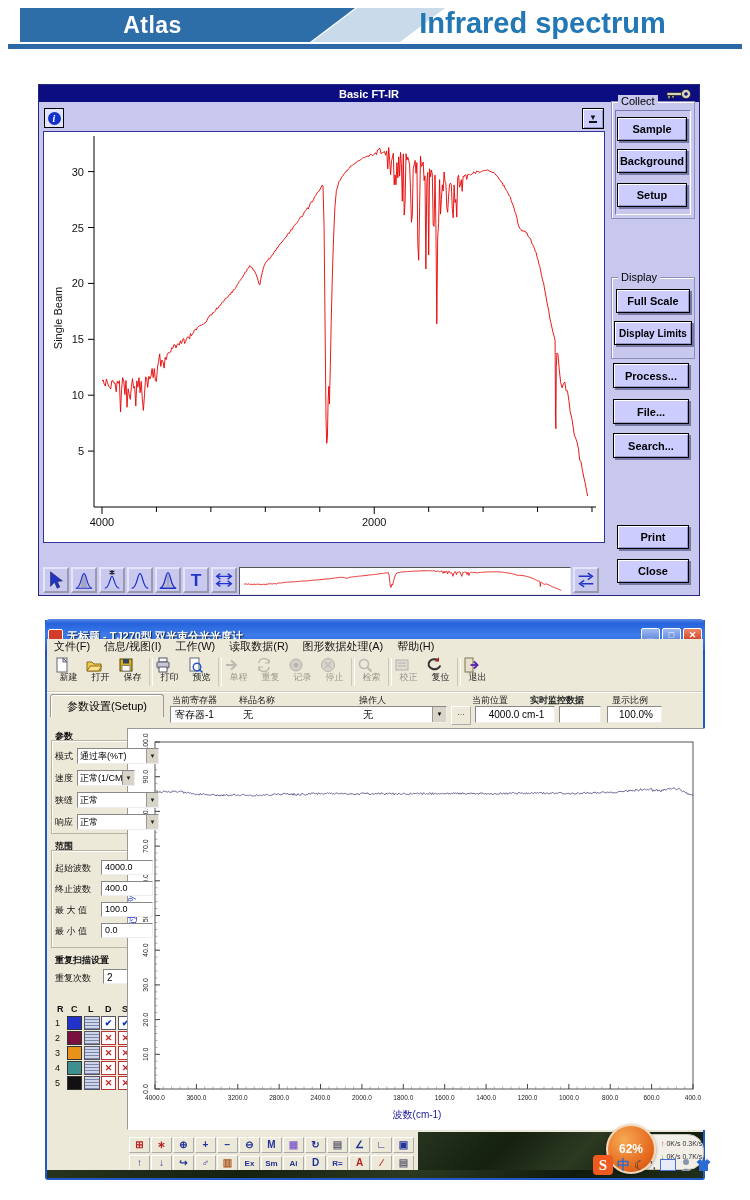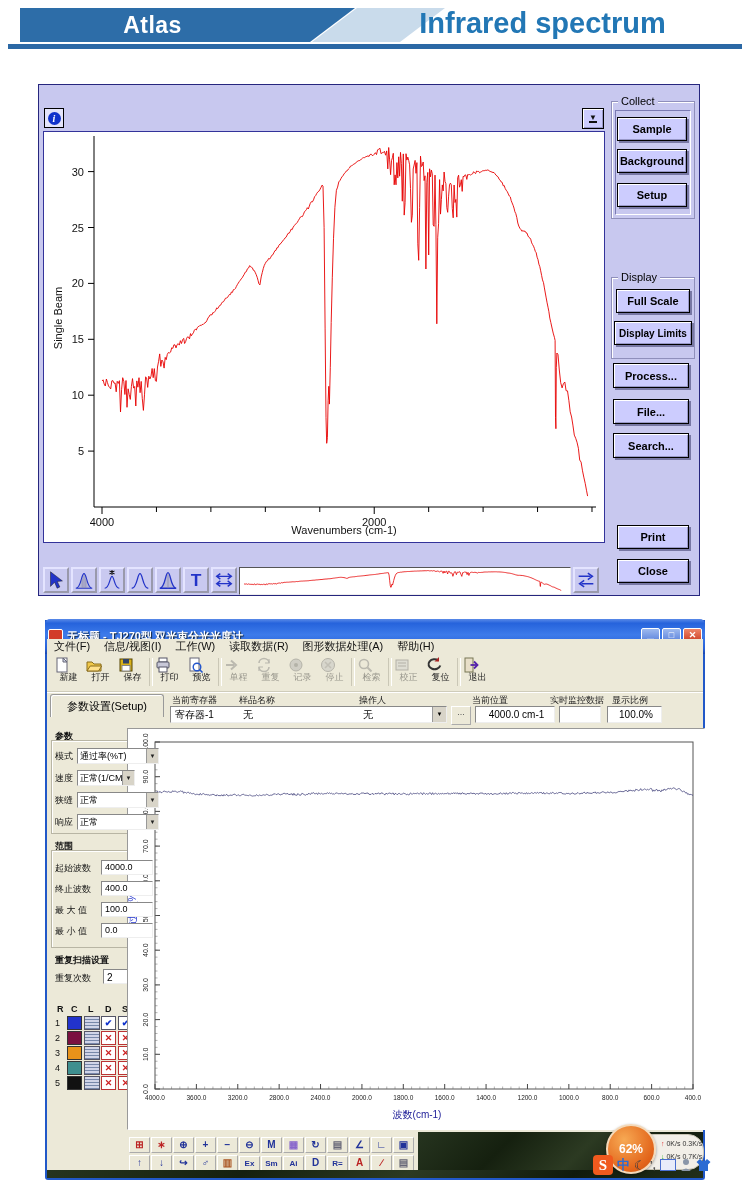--- a/index.html
+++ b/index.html
@@ -93,20 +93,30 @@
 <body>
 
 <div class="abs hdr-dark">
   <span>Atlas</span>
 </div>
 <div class="abs hdr-light"></div>
 <div class="abs hdr-title">Infrared spectrum</div>
 <div class="abs hdr-rule"></div>
 
 <div id="win1" class="abs">
+  <div class="abs tbar">
+    <span>Basic FT-IR</span>
+    <svg class="abs" style="right:6px;top:3px" width="28" height="12" viewBox="0 0 28 12">
+      <rect x="2" y="4.5" width="16" height="3" fill="#d8d4bc" stroke="#222" stroke-width="0.7"></rect>
+      <rect x="3" y="7.5" width="2" height="3" fill="#d8d4bc" stroke="#222" stroke-width="0.7"></rect>
+      <rect x="7" y="7.5" width="2" height="2.5" fill="#d8d4bc" stroke="#222" stroke-width="0.7"></rect>
+      <circle cx="21" cy="6" r="4.6" fill="#d8d4bc" stroke="#222" stroke-width="0.8"></circle>
+      <circle cx="21" cy="6" r="1.8" fill="#0d0d82"></circle>
+    </svg>
+  </div>
 
   <div class="abs infobtn">
       <b>i</b>
     </div>
   <div class="abs dropbtn">
       <i>▼</i>
     </div>
 
   <div class="abs chartpanel">
     <svg id="ftirSvg" width="560" height="410" viewBox="0 0 560 410">
@@ -131,21 +141,20 @@
         <line x1="275.776" y1="375" x2="275.776" y2="380" stroke="#000"></line>
         <line x1="330.22" y1="375" x2="330.22" y2="382" stroke="#000"></line>
         <text x="330.22" y="394" font-size="11" text-anchor="middle" fill="#111">2000</text>
         <line x1="384.66400000000004" y1="375" x2="384.66400000000004" y2="380" stroke="#000"></line>
         <line x1="439.108" y1="375" x2="439.108" y2="380" stroke="#000"></line>
         <line x1="493.552" y1="375" x2="493.552" y2="380" stroke="#000"></line>
         <line x1="547.9960000000001" y1="375" x2="547.9960000000001" y2="380" stroke="#000"></line>
         <polyline points="58.0,249.0 59.1,247.8 60.2,252.1 61.3,254.0 62.4,247.0 63.4,250.4 64.5,254.0 65.6,255.4 66.7,256.9 67.8,248.9 68.9,248.6 70.0,251.2 71.1,251.0 72.2,259.8 73.2,249.3 74.3,251.4 75.4,248.7 76.5,280.0 77.6,257.4 78.7,245.7 79.8,249.3 80.9,262.5 82.0,248.5 83.0,275.3 84.1,256.8 85.2,262.4 86.3,267.4 87.4,254.5 88.5,246.6 89.6,256.1 90.7,254.5 91.8,274.0 92.8,248.9 93.9,255.2 95.0,245.7 96.1,260.7 97.2,249.4 98.3,266.7 99.4,278.4 100.5,262.8 101.6,244.9 102.6,245.8 103.7,255.4 104.8,244.2 105.9,247.0 107.0,244.2 108.1,236.5 109.2,245.7 110.3,236.6 111.4,248.7 112.4,249.4 113.5,235.0 114.6,229.3 115.7,221.9 116.8,234.4 117.9,228.0 119.0,229.8 120.1,236.1 121.2,225.4 122.2,227.7 123.3,222.4 124.4,220.5 125.5,220.9 126.6,220.1 127.7,215.8 128.8,216.4 129.9,212.8 131.0,212.9 132.0,215.9 133.1,212.6 134.2,211.6 135.3,213.1 136.4,208.7 137.5,211.5 138.6,207.7 139.7,206.4 140.6,211.5 141.6,209.7 142.6,206.4 143.6,204.8 144.5,205.1 145.5,206.9 146.5,201.6 147.4,203.8 148.4,202.1 149.4,200.8 150.4,198.1 151.3,197.2 152.3,198.0 153.3,195.7 154.2,194.6 155.2,194.3 156.2,193.2 157.2,193.6 158.1,192.4 159.1,192.6 160.1,191.4 161.1,190.8 162.0,190.1 163.0,188.3 164.0,185.9 164.9,185.0 165.9,183.1 166.9,182.7 167.9,182.9 168.8,180.7 169.8,180.7 170.8,179.6 171.7,178.3 172.7,175.9 173.7,176.6 174.7,175.0 175.6,173.5 176.6,173.2 177.6,171.2 178.6,169.9 179.5,169.7 180.5,168.1 181.5,166.2 182.5,166.0 183.5,165.5 184.5,163.8 185.4,162.5 186.4,162.6 187.4,160.0 188.4,160.4 189.4,157.7 190.4,157.5 191.4,156.5 192.4,154.4 193.3,152.7 194.3,151.1 195.3,149.5 196.2,148.4 197.2,146.9 198.2,145.8 199.2,144.0 200.2,142.4 201.3,140.1 202.3,139.7 203.4,136.8 204.5,136.1 205.7,133.6 206.6,134.8 207.5,135.3 208.4,135.8 209.3,138.2 210.2,138.4 211.1,140.2 212.1,142.4 213.2,145.3 214.0,148.2 214.8,151.6 215.9,152.9 217.2,144.9 218.3,140.4 219.3,136.4 220.3,133.4 221.3,131.4 222.4,129.4 223.5,128.8 224.6,126.5 225.7,127.0 226.8,125.2 227.8,123.3 228.8,122.8 229.8,120.8 230.9,118.7 231.9,118.4 232.9,115.8 233.9,115.7 234.9,113.3 236.0,112.0 237.0,111.4 238.0,109.6 239.0,108.8 240.0,107.4 241.1,105.9 242.1,105.2 243.1,103.1 244.1,101.3 245.2,101.2 246.2,99.5 247.2,97.1 248.2,97.6 249.2,95.1 250.3,93.6 251.3,92.3 252.3,91.6 253.3,90.4 254.3,88.6 255.4,86.8 256.4,85.0 257.4,84.5 258.4,84.6 259.4,82.5 260.4,79.9 261.4,78.8 262.4,77.6 263.3,75.7 264.3,77.0 265.3,74.2 266.2,71.6 267.3,69.7 268.4,69.9 269.5,67.9 270.6,64.7 271.7,63.5 272.7,61.5 273.7,60.1 274.8,59.3 275.8,57.8 276.9,55.6 278.1,53.1 279.0,54.1 280.1,95.5 281.1,196.1 282.0,285.6 282.7,311.3 283.4,305.7 284.1,268.8 284.8,254.3 285.4,272.1 286.3,235.3 287.2,190.5 288.3,145.8 289.5,106.7 290.9,75.4 292.4,58.3 293.6,55.1 294.8,49.9 295.9,48.6 296.9,46.7 297.9,44.9 298.9,43.9 300.0,41.9 301.1,40.8 302.2,39.1 303.3,38.7 304.4,37.0 305.4,36.1 306.5,34.1 307.6,33.7 308.7,33.1 309.8,32.1 310.9,31.6 312.0,30.6 313.1,29.6 314.2,28.8 315.2,28.7 316.3,28.2 317.4,27.0 318.5,26.1 319.6,25.6 320.7,25.6 321.8,24.7 322.9,24.4 324.0,23.8 325.0,24.5 326.1,22.5 327.2,22.2 328.2,23.5 329.2,23.4 330.2,22.3 331.4,20.7 332.5,22.6 333.6,17.8 334.8,17.2 335.9,16.2 337.0,21.7 338.2,20.7 339.3,20.6 340.4,19.3 341.6,23.2 342.7,18.9 343.8,36.9 344.7,15.5 345.6,27.9 346.6,42.7 347.5,28.7 348.4,25.7 349.3,21.3 350.2,52.8 351.1,42.9 352.0,52.8 352.9,30.6 353.8,45.9 354.7,24.8 355.6,44.2 356.5,20.4 357.4,31.5 358.3,69.2 359.3,21.9 360.2,83.1 361.1,70.5 362.0,21.7 362.9,28.1 363.8,25.1 364.7,28.4 365.6,32.8 366.5,56.5 367.4,90.3 368.3,83.2 369.2,37.0 370.1,33.1 371.1,28.4 372.0,41.3 372.9,30.6 373.8,111.8 374.7,128.3 375.6,75.3 376.5,24.1 377.4,34.5 378.3,33.7 379.2,30.0 380.1,48.6 381.0,43.8 381.9,137.0 382.8,50.7 383.8,40.4 384.7,123.0 385.6,36.8 386.5,44.9 387.4,38.1 388.3,41.8 389.2,92.9 390.1,94.3 391.0,43.1 391.9,92.5 392.8,191.8 393.7,105.8 394.6,91.3 395.6,47.6 396.5,82.1 397.4,67.4 398.3,52.9 399.2,58.9 400.1,40.0 401.0,49.4 401.9,51.7 402.8,75.7 403.7,80.3 404.6,64.2 405.5,53.0 406.4,51.1 407.3,52.8 408.3,76.6 409.2,85.8 410.1,53.0 411.0,70.5 411.9,67.4 412.8,85.1 413.7,45.6 414.6,43.2 415.5,55.2 416.4,52.8 417.3,47.7 418.2,59.4 419.1,44.4 420.1,44.7 421.0,42.8 421.9,43.3 422.8,47.4 423.7,42.5 424.6,42.7 425.5,42.5 426.5,43.0 427.5,42.4 428.6,41.8 429.6,39.7 430.6,40.8 431.6,41.6 432.6,39.0 433.7,39.5 434.7,39.4 435.7,40.8 436.7,40.0 437.7,39.5 438.8,38.7 439.8,38.7 440.8,38.6 441.8,38.2 442.9,38.4 443.9,37.8 444.9,38.6 445.9,39.3 446.9,39.7 448.0,40.1 449.0,40.5 450.0,40.5 451.0,41.8 452.0,43.2 453.1,44.1 454.1,44.9 455.1,47.2 456.1,48.1 457.1,49.9 458.2,50.4 459.2,53.8 460.2,53.5 461.2,56.5 462.2,58.2 463.3,59.7 464.3,61.9 465.3,64.0 466.3,64.9 467.2,68.6 468.1,70.9 469.1,73.3 470.0,76.1 470.9,79.8 471.8,81.6 472.8,85.5 473.8,91.0 474.8,94.1 475.9,96.3 476.9,97.5 477.9,99.3 478.9,98.5 479.9,99.3 481.0,99.1 482.0,100.8 483.0,101.1 484.0,104.0 484.9,105.3 485.8,105.9 486.7,107.2 487.7,110.9 488.6,112.6 489.5,114.2 490.4,116.4 491.3,119.4 492.2,120.7 493.1,125.2 494.0,127.6 494.9,132.2 495.8,134.6 496.7,138.8 497.6,143.4 498.5,147.9 499.5,150.7 500.4,155.9 501.3,161.0 502.2,165.9 503.1,170.8 504.0,175.2 504.9,179.7 505.8,186.1 506.8,190.4 507.8,195.0 509.2,201.1 510.4,205.3 511.1,208.4 511.5,285.6 511.9,296.7 512.3,235.3 512.9,221.0 514.0,222.6 515.3,238.0 516.7,250.7 518.1,255.9 519.4,251.7 520.8,250.0 522.1,258.7 523.5,258.9 524.9,268.7 526.2,279.8 527.6,285.0 528.9,293.1 530.3,303.1 531.7,306.3 533.0,310.2 534.4,316.3 535.7,328.0 537.1,330.1 538.5,338.8 539.8,345.1 541.2,351.3 542.6,358.8 543.6,364.1" fill="none" stroke="#e60000" stroke-width="0.9"></polyline>
       </svg>
     <div class="abs" style="left:-36px;top:180px;width:100px;text-align:center;font-size:11px;color:#111;transform:rotate(-90deg);">Single Beam</div>
-    <div class="abs" style="left:150px;top:392px;width:300px;text-align:center;font-size:11px;color:#111;">Wavenumbers (cm-1)</div>
   </div>
 
   <div class="abs toolrow" id="ftirTools"><div class="tbtn">
         <svg width="22" height="22" viewBox="0 0 24 24">
           <path d="M6 3 L6 19 L10.5 14.5 L13.2 21 L16.2 19.6 L13.4 13.6 L19 13 Z" fill="#2233c8" stroke="#111" stroke-width="0.5"></path>
         </svg>
       </div><div class="tbtn">
         <svg width="22" height="22" viewBox="0 0 24 24">
           <path d="M3 21 C9 21 9 5 12 5 C15 5 15 21 21 21 Z" fill="#b8b8d8" stroke="#2233c8" stroke-width="1.3"></path>
           <path d="M10 11 V21 M12 7 V21 M14 11 V21" stroke="#8888aa" stroke-width="0.8"></path>
@@ -546,21 +555,21 @@
   </div>
   <div class="abs rot" style="left:46px;top:282px;width:80px;text-align:center;font-size:10px;color:#2233cc;">通过率(%T)</div>
   <div class="abs" style="left:290px;top:488px;width:160px;text-align:center;font-size:10px;color:#22229a;">波数(cm-1)</div>
 
   <div class="abs" id="miniRow1" style="left:82px;top:514px;white-space:nowrap;"><div class="mbt" style="color: rgb(187, 34, 34);">⊞</div><div class="mbt" style="color: rgb(187, 34, 34);">∗</div><div class="mbt" style="color: rgb(34, 51, 153);">⊕</div><div class="mbt" style="color: rgb(34, 51, 153);">+</div><div class="mbt" style="color: rgb(34, 51, 153);">−</div><div class="mbt" style="color: rgb(34, 51, 153);">⊖</div><div class="mbt" style="color: rgb(34, 51, 153);">M</div><div class="mbt" style="color: rgb(136, 102, 204);">▦</div><div class="mbt" style="color: rgb(34, 51, 153);">↻</div><div class="mbt" style="color: rgb(102, 102, 119);">▤</div><div class="mbt" style="color: rgb(34, 51, 153);">∠</div><div class="mbt" style="color: rgb(34, 51, 153);">∟</div><div class="mbt" style="color: rgb(34, 51, 153);">▣</div></div>
   <div class="abs" id="miniRow2" style="left:82px;top:532px;white-space:nowrap;"><div class="mbt" style="color: rgb(34, 51, 153);">↑</div><div class="mbt" style="color: rgb(34, 51, 153);">↓</div><div class="mbt" style="color: rgb(34, 51, 153);">↪</div><div class="mbt" style="color: rgb(34, 51, 153);">♂</div><div class="mbt" style="color: rgb(170, 85, 34);">▥</div><div class="mbt" style="color: rgb(34, 51, 153); font-size: 8px;">Ex</div><div class="mbt" style="color: rgb(34, 51, 153); font-size: 8px;">Sm</div><div class="mbt" style="color: rgb(34, 51, 153); font-size: 8px;">Ai</div><div class="mbt" style="color: rgb(34, 51, 153);">D</div><div class="mbt" style="color: rgb(34, 51, 153); font-size: 8px;">R=</div><div class="mbt" style="color: rgb(187, 34, 34);">A</div><div class="mbt" style="color: rgb(187, 34, 34);">∕</div><div class="mbt" style="color: rgb(102, 102, 119);">▤</div></div>
 <span class="hdrsm" style="left: 125px; top: 74px;">当前寄存器</span>
     <span class="hdrsm" style="left: 192px; top: 74px;">样品名称</span>
     <span class="hdrsm" style="left: 312px; top: 74px;">操作人</span>
     <span class="hdrsm" style="left: 425px; top: 74px;">当前位置</span>
-    <span class="hdrsm" style="left: 503px; top: 74px;">实时监控数据</span>
+    <span class="hdrsm" style="left: 483px; top: 74px; font-weight: bold;">实时监控数据</span>
     <span class="hdrsm" style="left: 565px; top: 74px;">显示比例</span>
     <div class="plbl" style="left: 8px; top: 130px;">模式</div>
     <div class="combo" style="left: 30px; top: 128px; width: 82px;">
       <span class="v">通过率(%T)</span>
       <span class="a">▼</span>
     </div>
     <div class="plbl" style="left: 8px; top: 152px;">速度</div>
     <div class="combo" style="left: 30px; top: 150px; width: 58px;">
       <span class="v">正常(1/CM)</span>
       <span class="a">▼</span>

